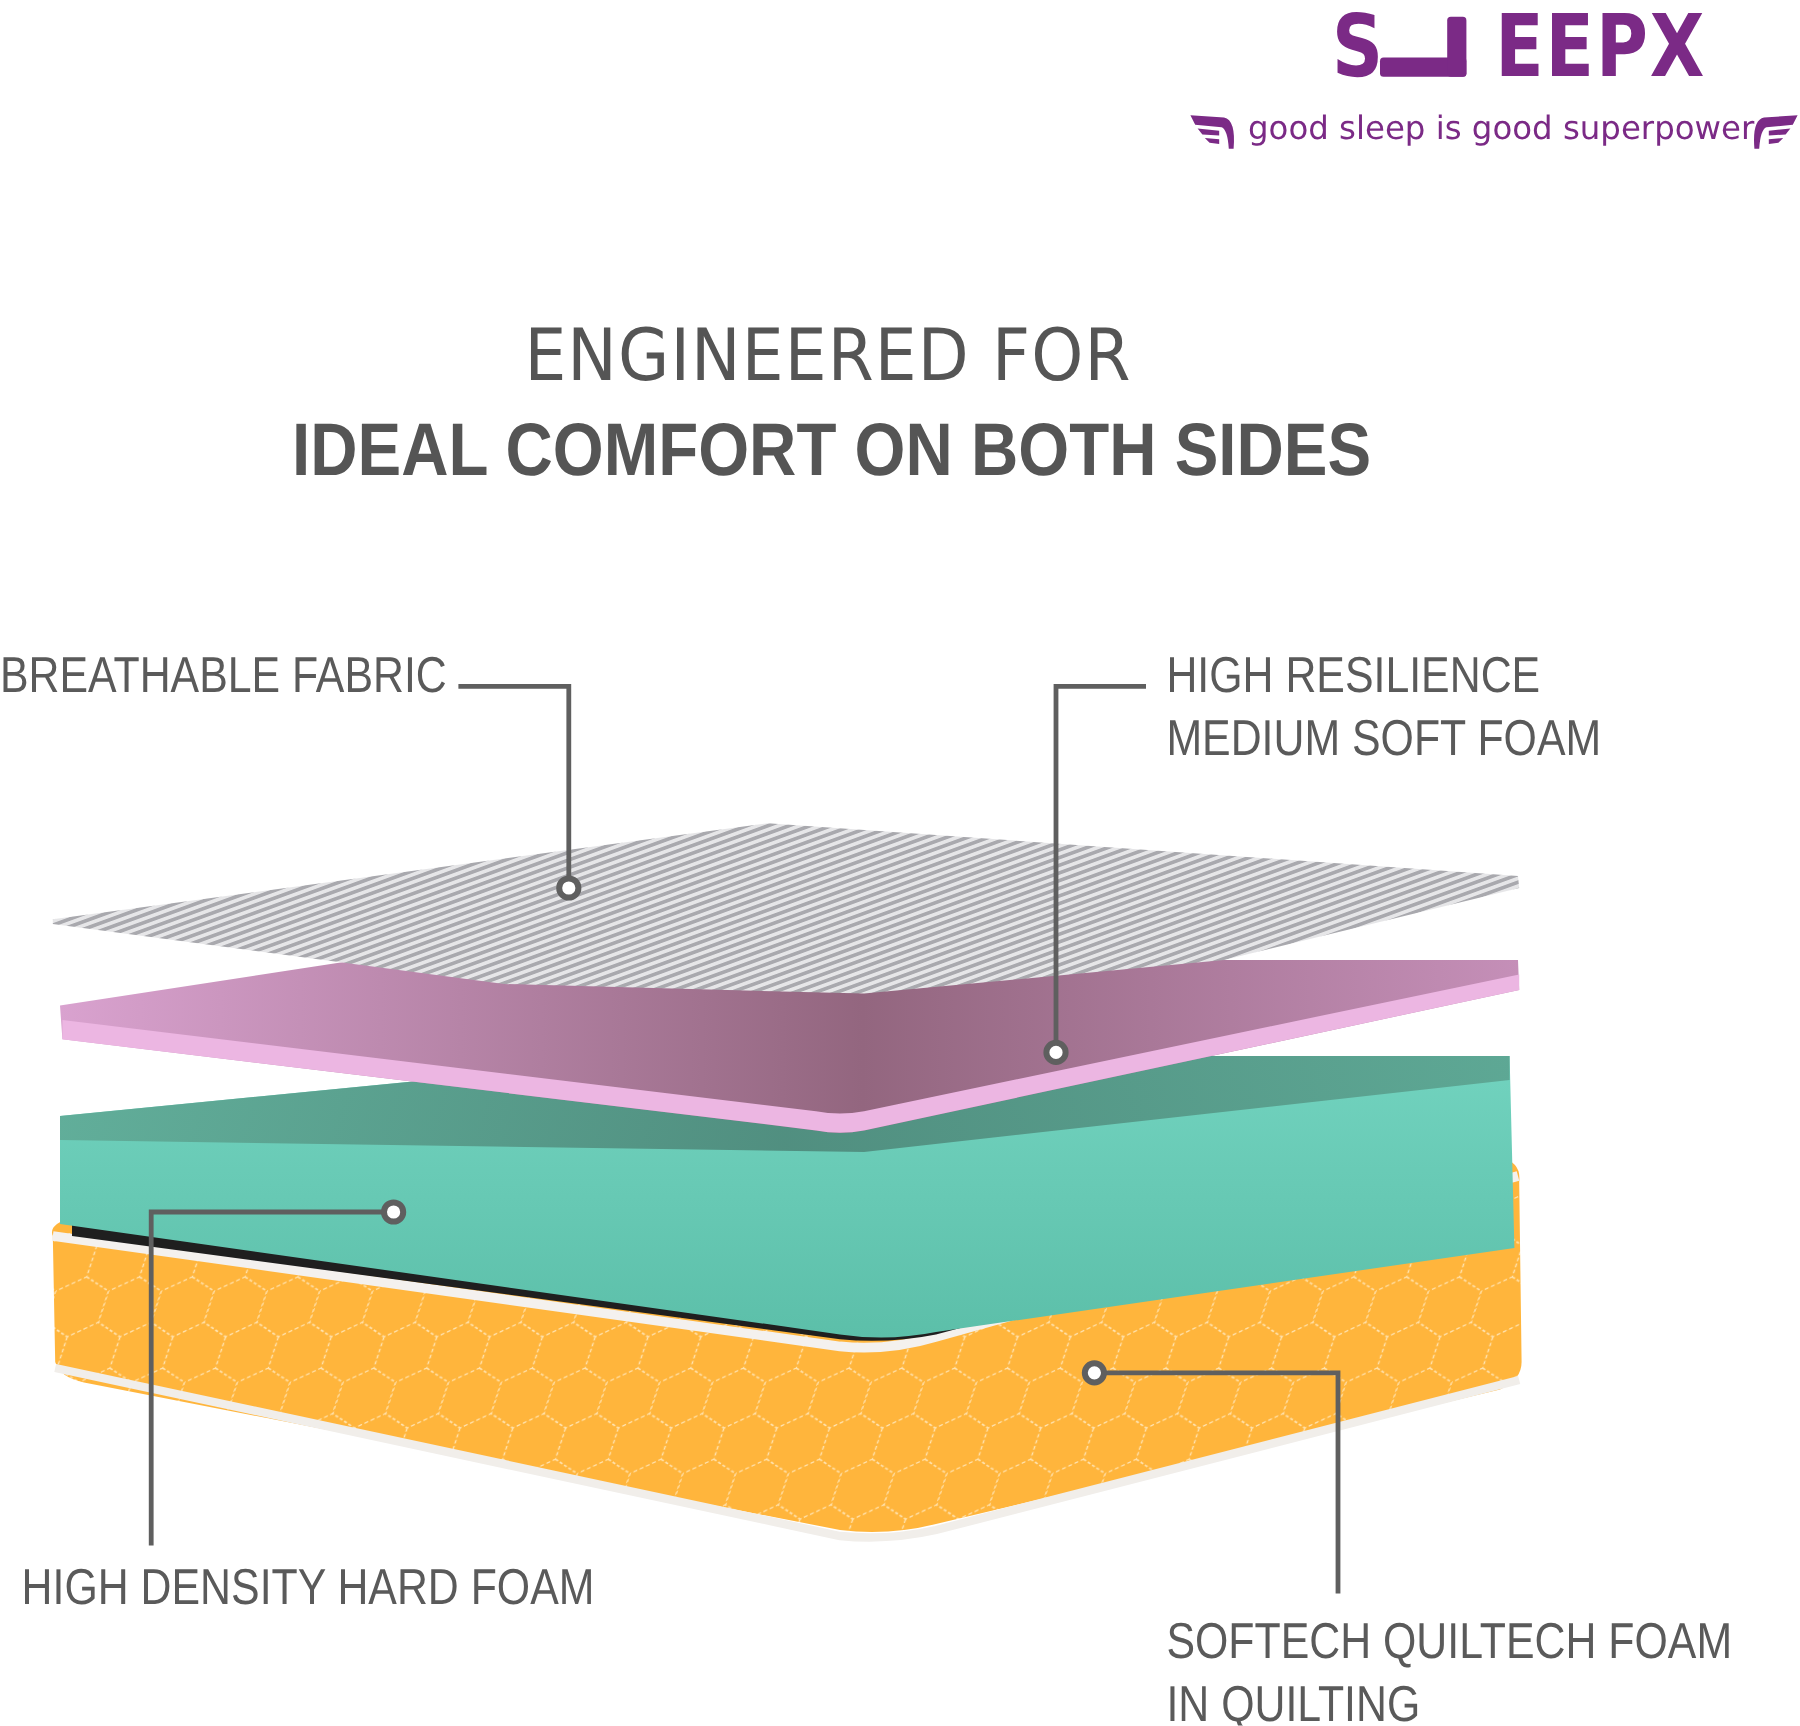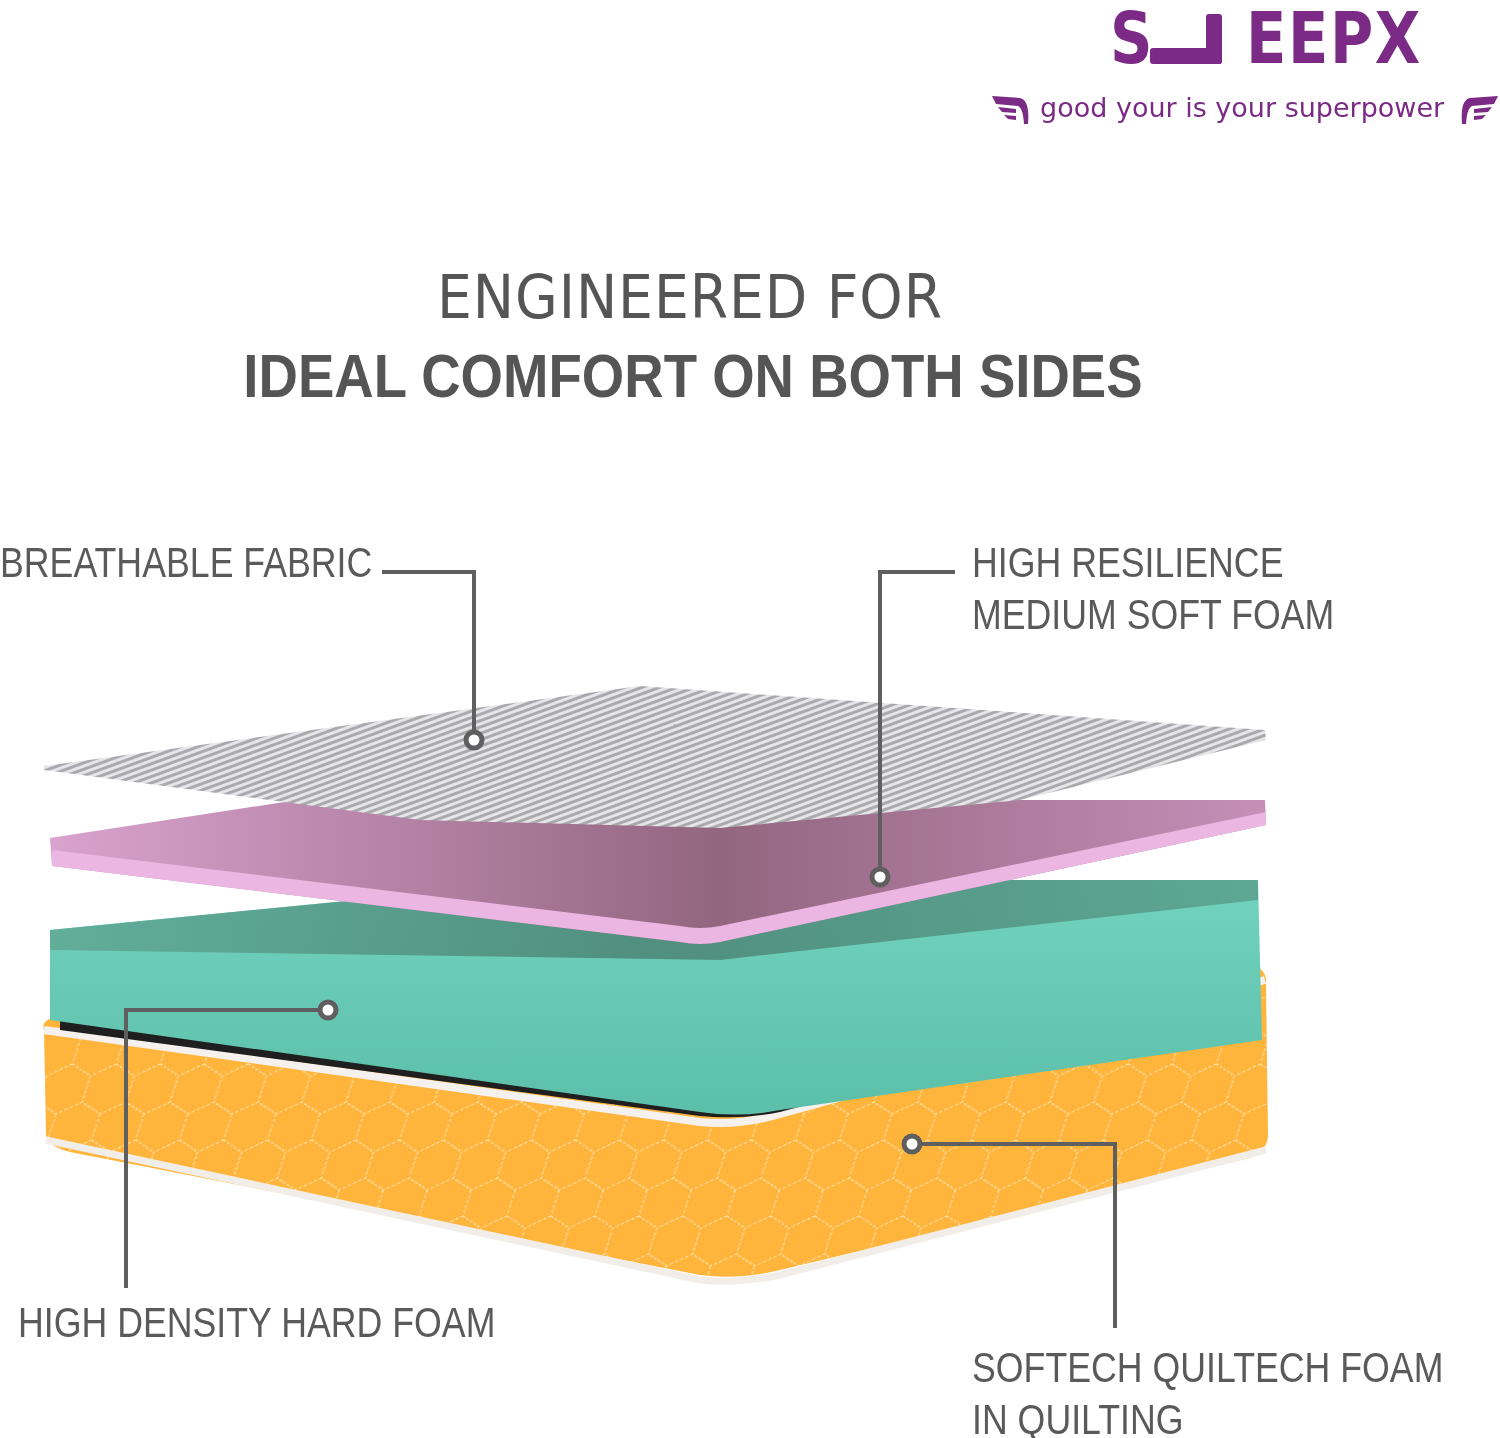--- a/index.html
+++ b/index.html
@@ -25,21 +25,21 @@
   <span>S</span><span style="display:inline-block;width:112px;"></span><span>EEPX</span>
 </div>
 <div class="logo-bar"></div>
 <div class="logo-bar-up"></div>
 
 <svg class="abs wing-l" width="42" height="32" viewBox="0 0 42 32">
   <path d="M2 2 L30 4 Q40 6 38 30 L34 30 Q33 14 28 12 L6 10 Z" fill="#7b2a86"></path>
   <path d="M8 13 L26 15 L26 19 L12 18 Z" fill="#7b2a86"></path>
   <path d="M14 21 L26 22 L26 26 L18 25 Z" fill="#7b2a86"></path>
 </svg>
-<div class="abs tagline">good your is your superpower</div>
+<div class="abs tagline">good sleep is good superpower</div>
 <svg class="abs wing-r" width="42" height="32" viewBox="0 0 42 32">
   <path d="M40 2 L12 4 Q2 6 4 30 L8 30 Q9 14 14 12 L36 10 Z" fill="#7b2a86"></path>
   <path d="M34 13 L16 15 L16 19 L30 18 Z" fill="#7b2a86"></path>
   <path d="M28 21 L16 22 L16 26 L24 25 Z" fill="#7b2a86"></path>
 </svg>
 
 <div class="abs head1">ENGINEERED FOR</div>
 <div class="abs head2">IDEAL COMFORT ON BOTH SIDES</div>
 
 <svg class="scene" width="1500" height="1438" viewBox="0 0 1500 1438">

